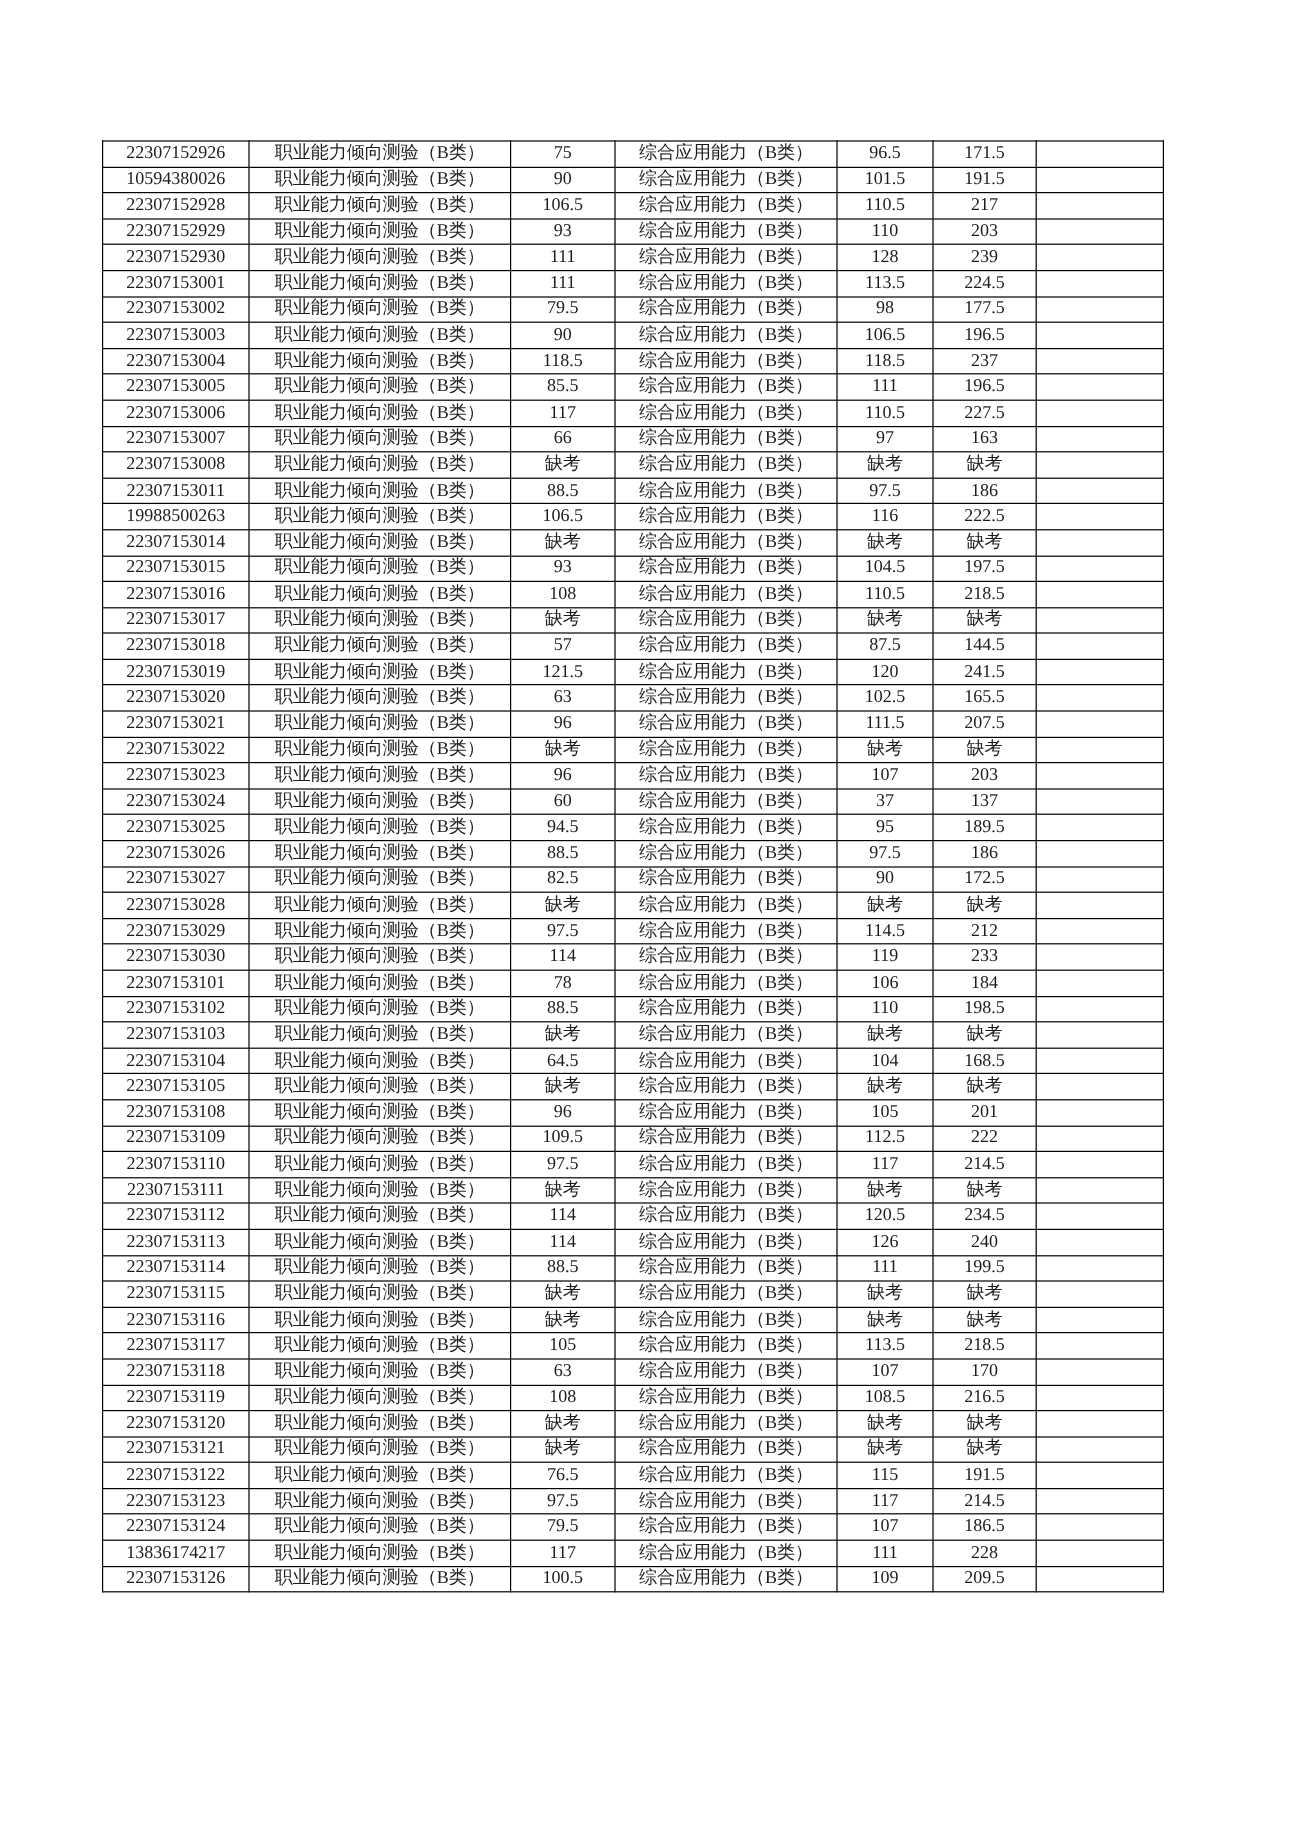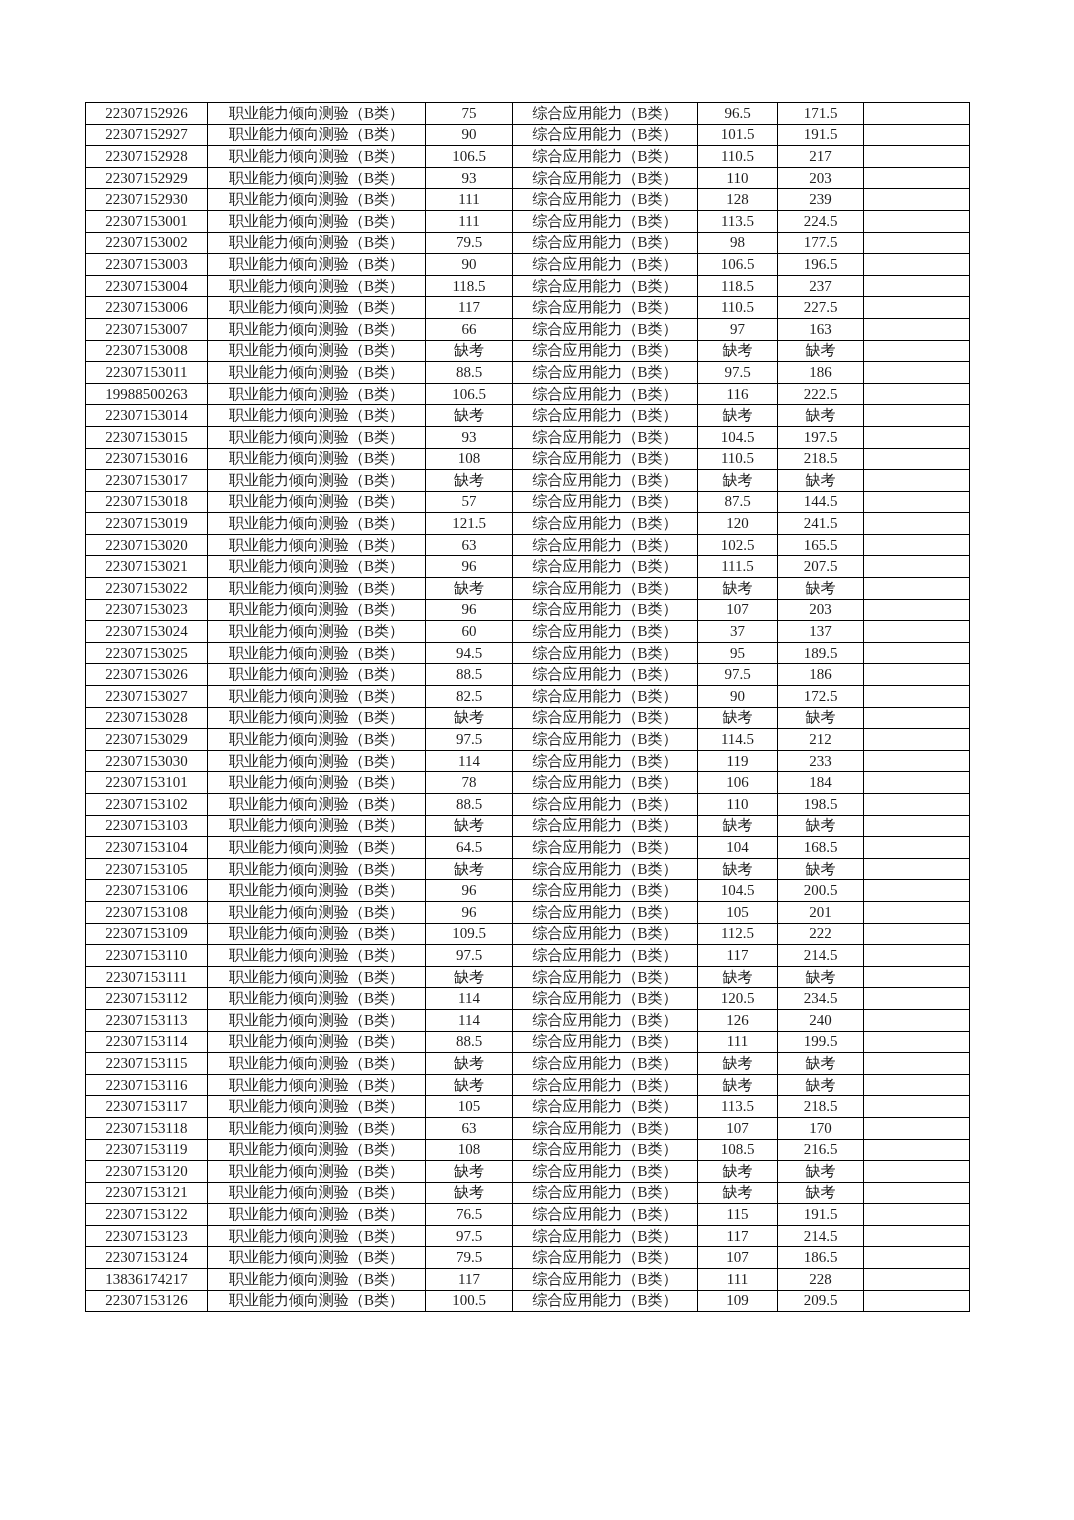--- a/index.html
+++ b/index.html
@@ -12,21 +12,21 @@
     width: 1074px;
     height: 1520px;
     background: #ffffff;
     font-family: "Liberation Serif", "DejaVu Serif", serif;
     color: #1c1c1c;
     overflow: hidden;
   }
   table.score-table {
     position: absolute;
     left: 85px;
-    top: 102px;
+    top: 117px;
     width: 884px;
     border-collapse: collapse;
     table-layout: fixed;
     padding-left: 28px;
   }
   table.score-table td {
     border: 1px solid #000000;
     height: 20.6px;
     padding: 0 2px;
     text-align: center;
@@ -62,21 +62,21 @@
         <tr>
           <td>22307152926</td>
           <td>职业能力倾向测验（B类）</td>
           <td>75</td>
           <td>综合应用能力（B类）</td>
           <td>96.5</td>
           <td>171.5</td>
           <td></td>
         </tr>
         <tr>
-          <td>22307152927</td>
+          <td>10594380026</td>
           <td>职业能力倾向测验（B类）</td>
           <td>90</td>
           <td>综合应用能力（B类）</td>
           <td>101.5</td>
           <td>191.5</td>
           <td></td>
         </tr>
         <tr>
           <td>22307152928</td>
           <td>职业能力倾向测验（B类）</td>
@@ -134,20 +134,29 @@
         <tr>
           <td>22307153004</td>
           <td>职业能力倾向测验（B类）</td>
           <td>118.5</td>
           <td>综合应用能力（B类）</td>
           <td>118.5</td>
           <td>237</td>
           <td></td>
         </tr>
         <tr>
+          <td>22307153005</td>
+          <td>职业能力倾向测验（B类）</td>
+          <td>85.5</td>
+          <td>综合应用能力（B类）</td>
+          <td>111</td>
+          <td>196.5</td>
+          <td></td>
+        </tr>
+        <tr>
           <td>22307153006</td>
           <td>职业能力倾向测验（B类）</td>
           <td>117</td>
           <td>综合应用能力（B类）</td>
           <td>110.5</td>
           <td>227.5</td>
           <td></td>
         </tr>
         <tr>
           <td>22307153007</td>
@@ -374,29 +383,20 @@
           <td>168.5</td>
           <td></td>
         </tr>
         <tr>
           <td>22307153105</td>
           <td>职业能力倾向测验（B类）</td>
           <td>缺考</td>
           <td>综合应用能力（B类）</td>
           <td>缺考</td>
           <td>缺考</td>
-          <td></td>
-        </tr>
-        <tr>
-          <td>22307153106</td>
-          <td>职业能力倾向测验（B类）</td>
-          <td>96</td>
-          <td>综合应用能力（B类）</td>
-          <td>104.5</td>
-          <td>200.5</td>
           <td></td>
         </tr>
         <tr>
           <td>22307153108</td>
           <td>职业能力倾向测验（B类）</td>
           <td>96</td>
           <td>综合应用能力（B类）</td>
           <td>105</td>
           <td>201</td>
           <td></td>

